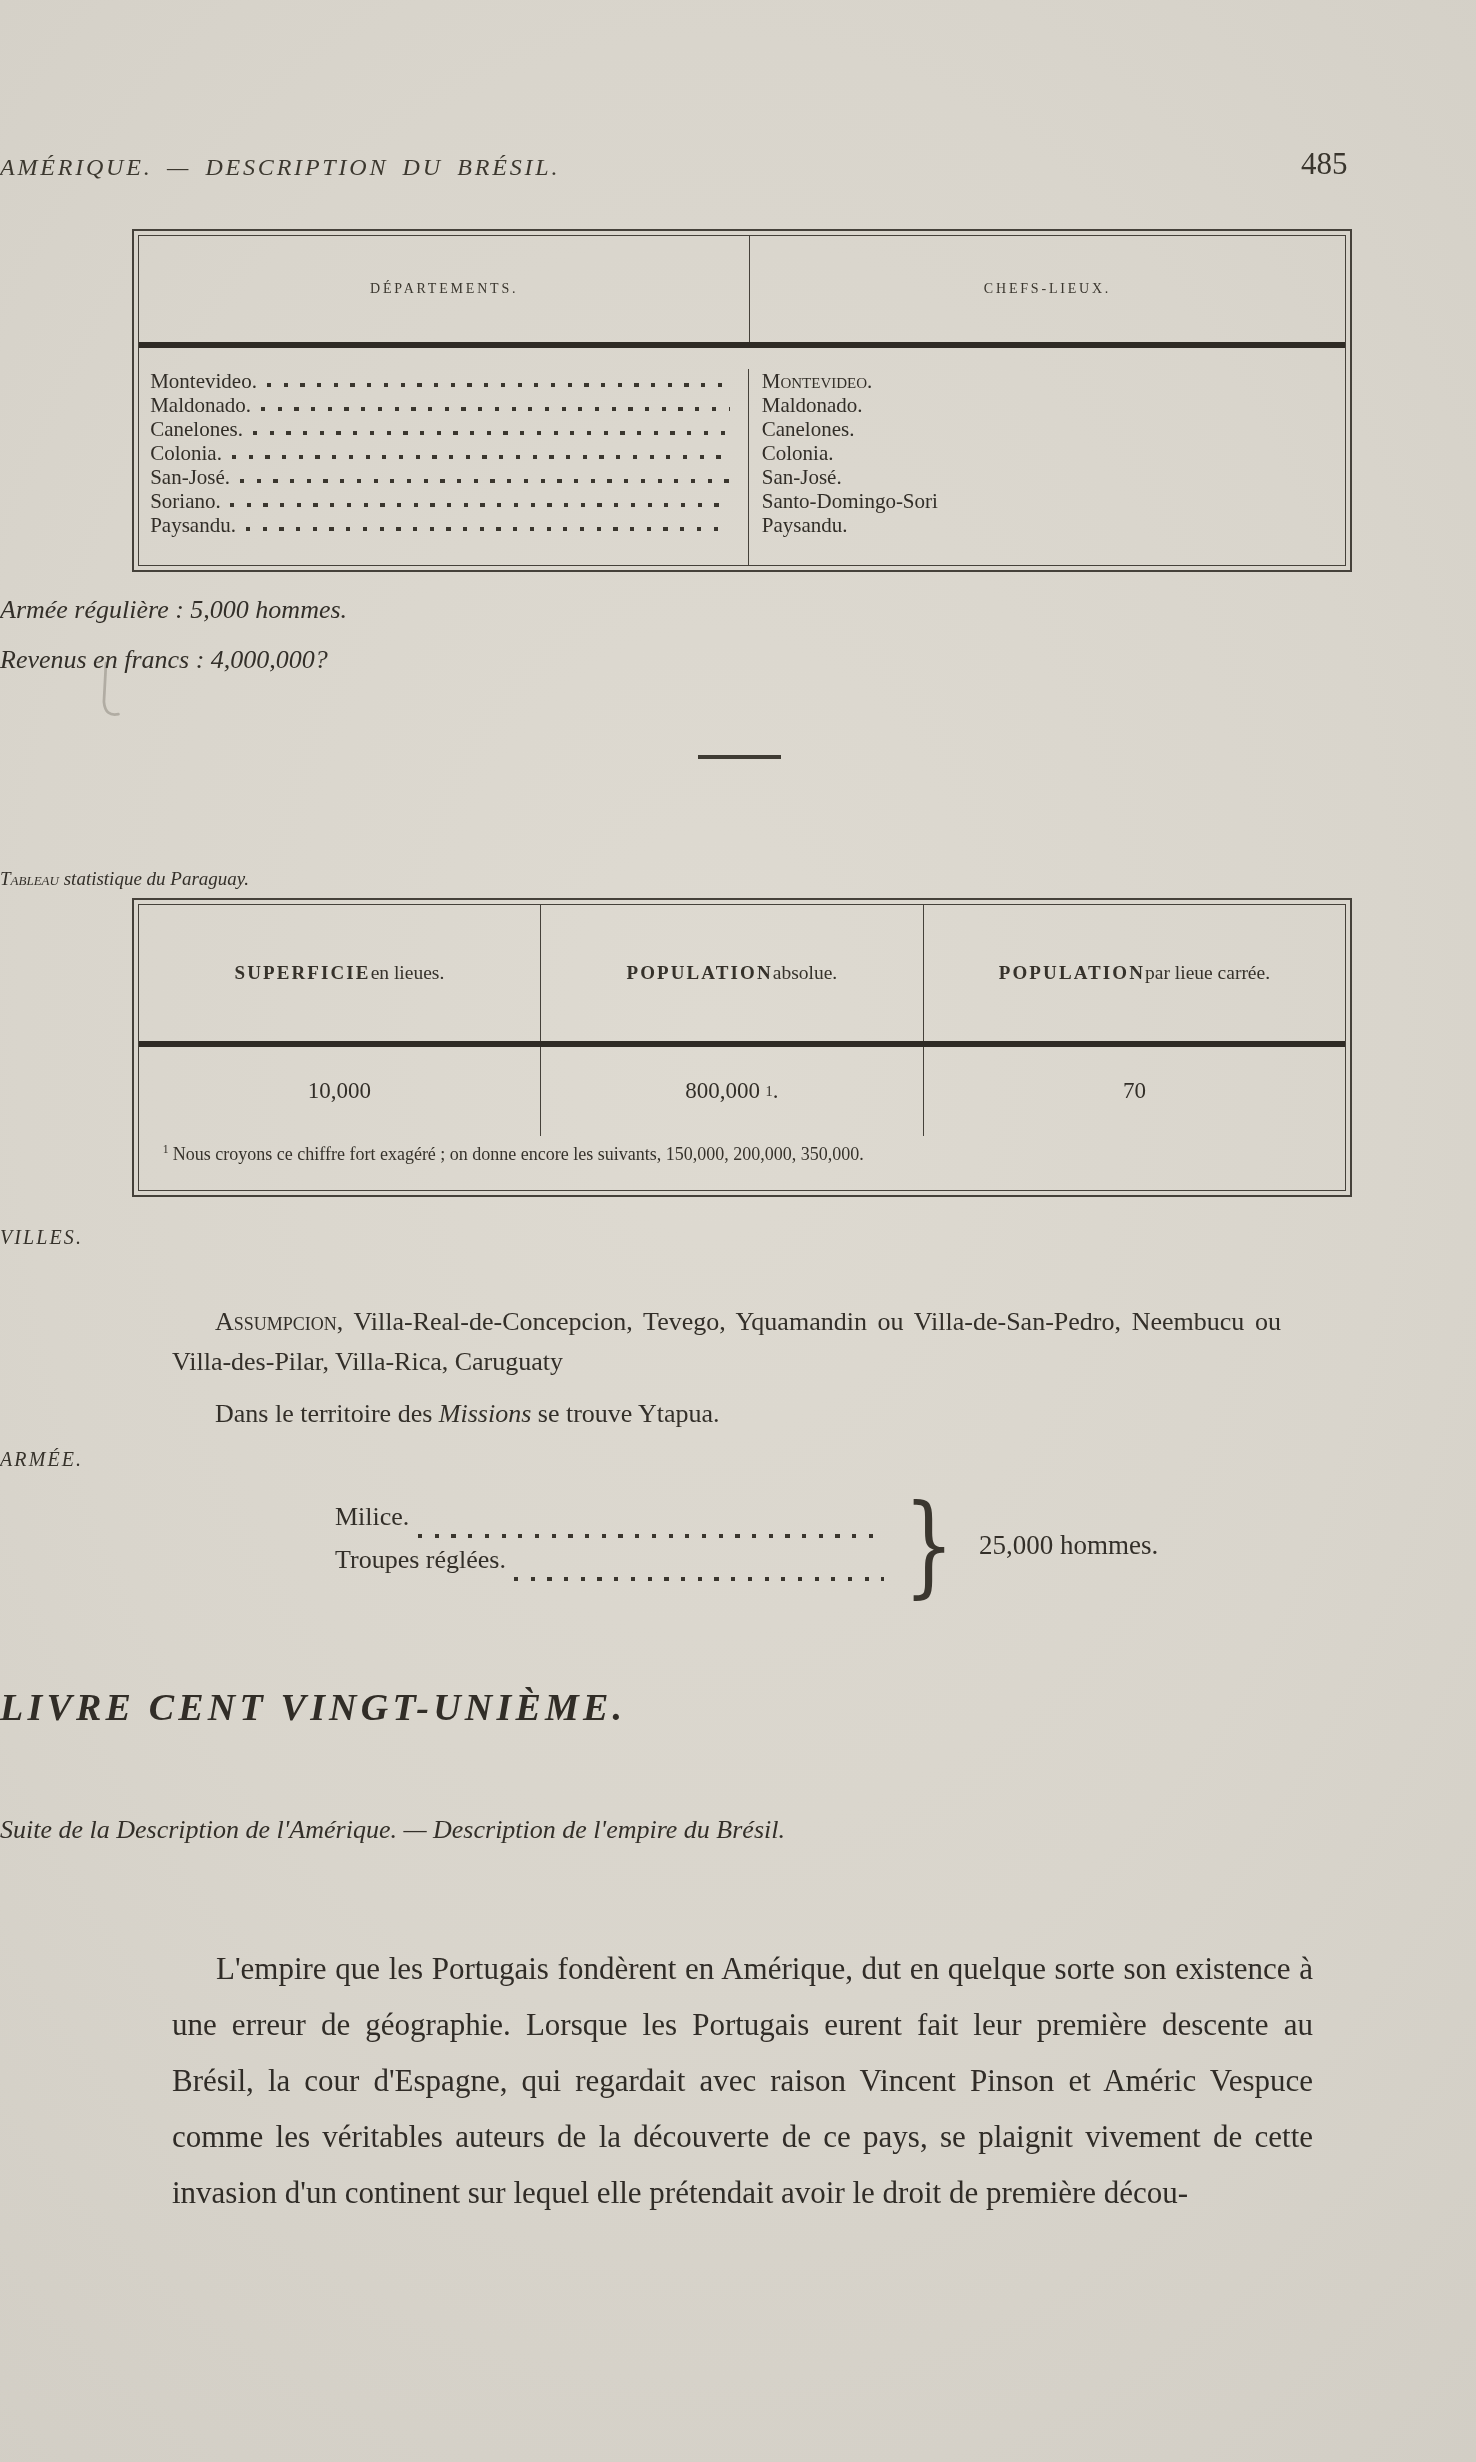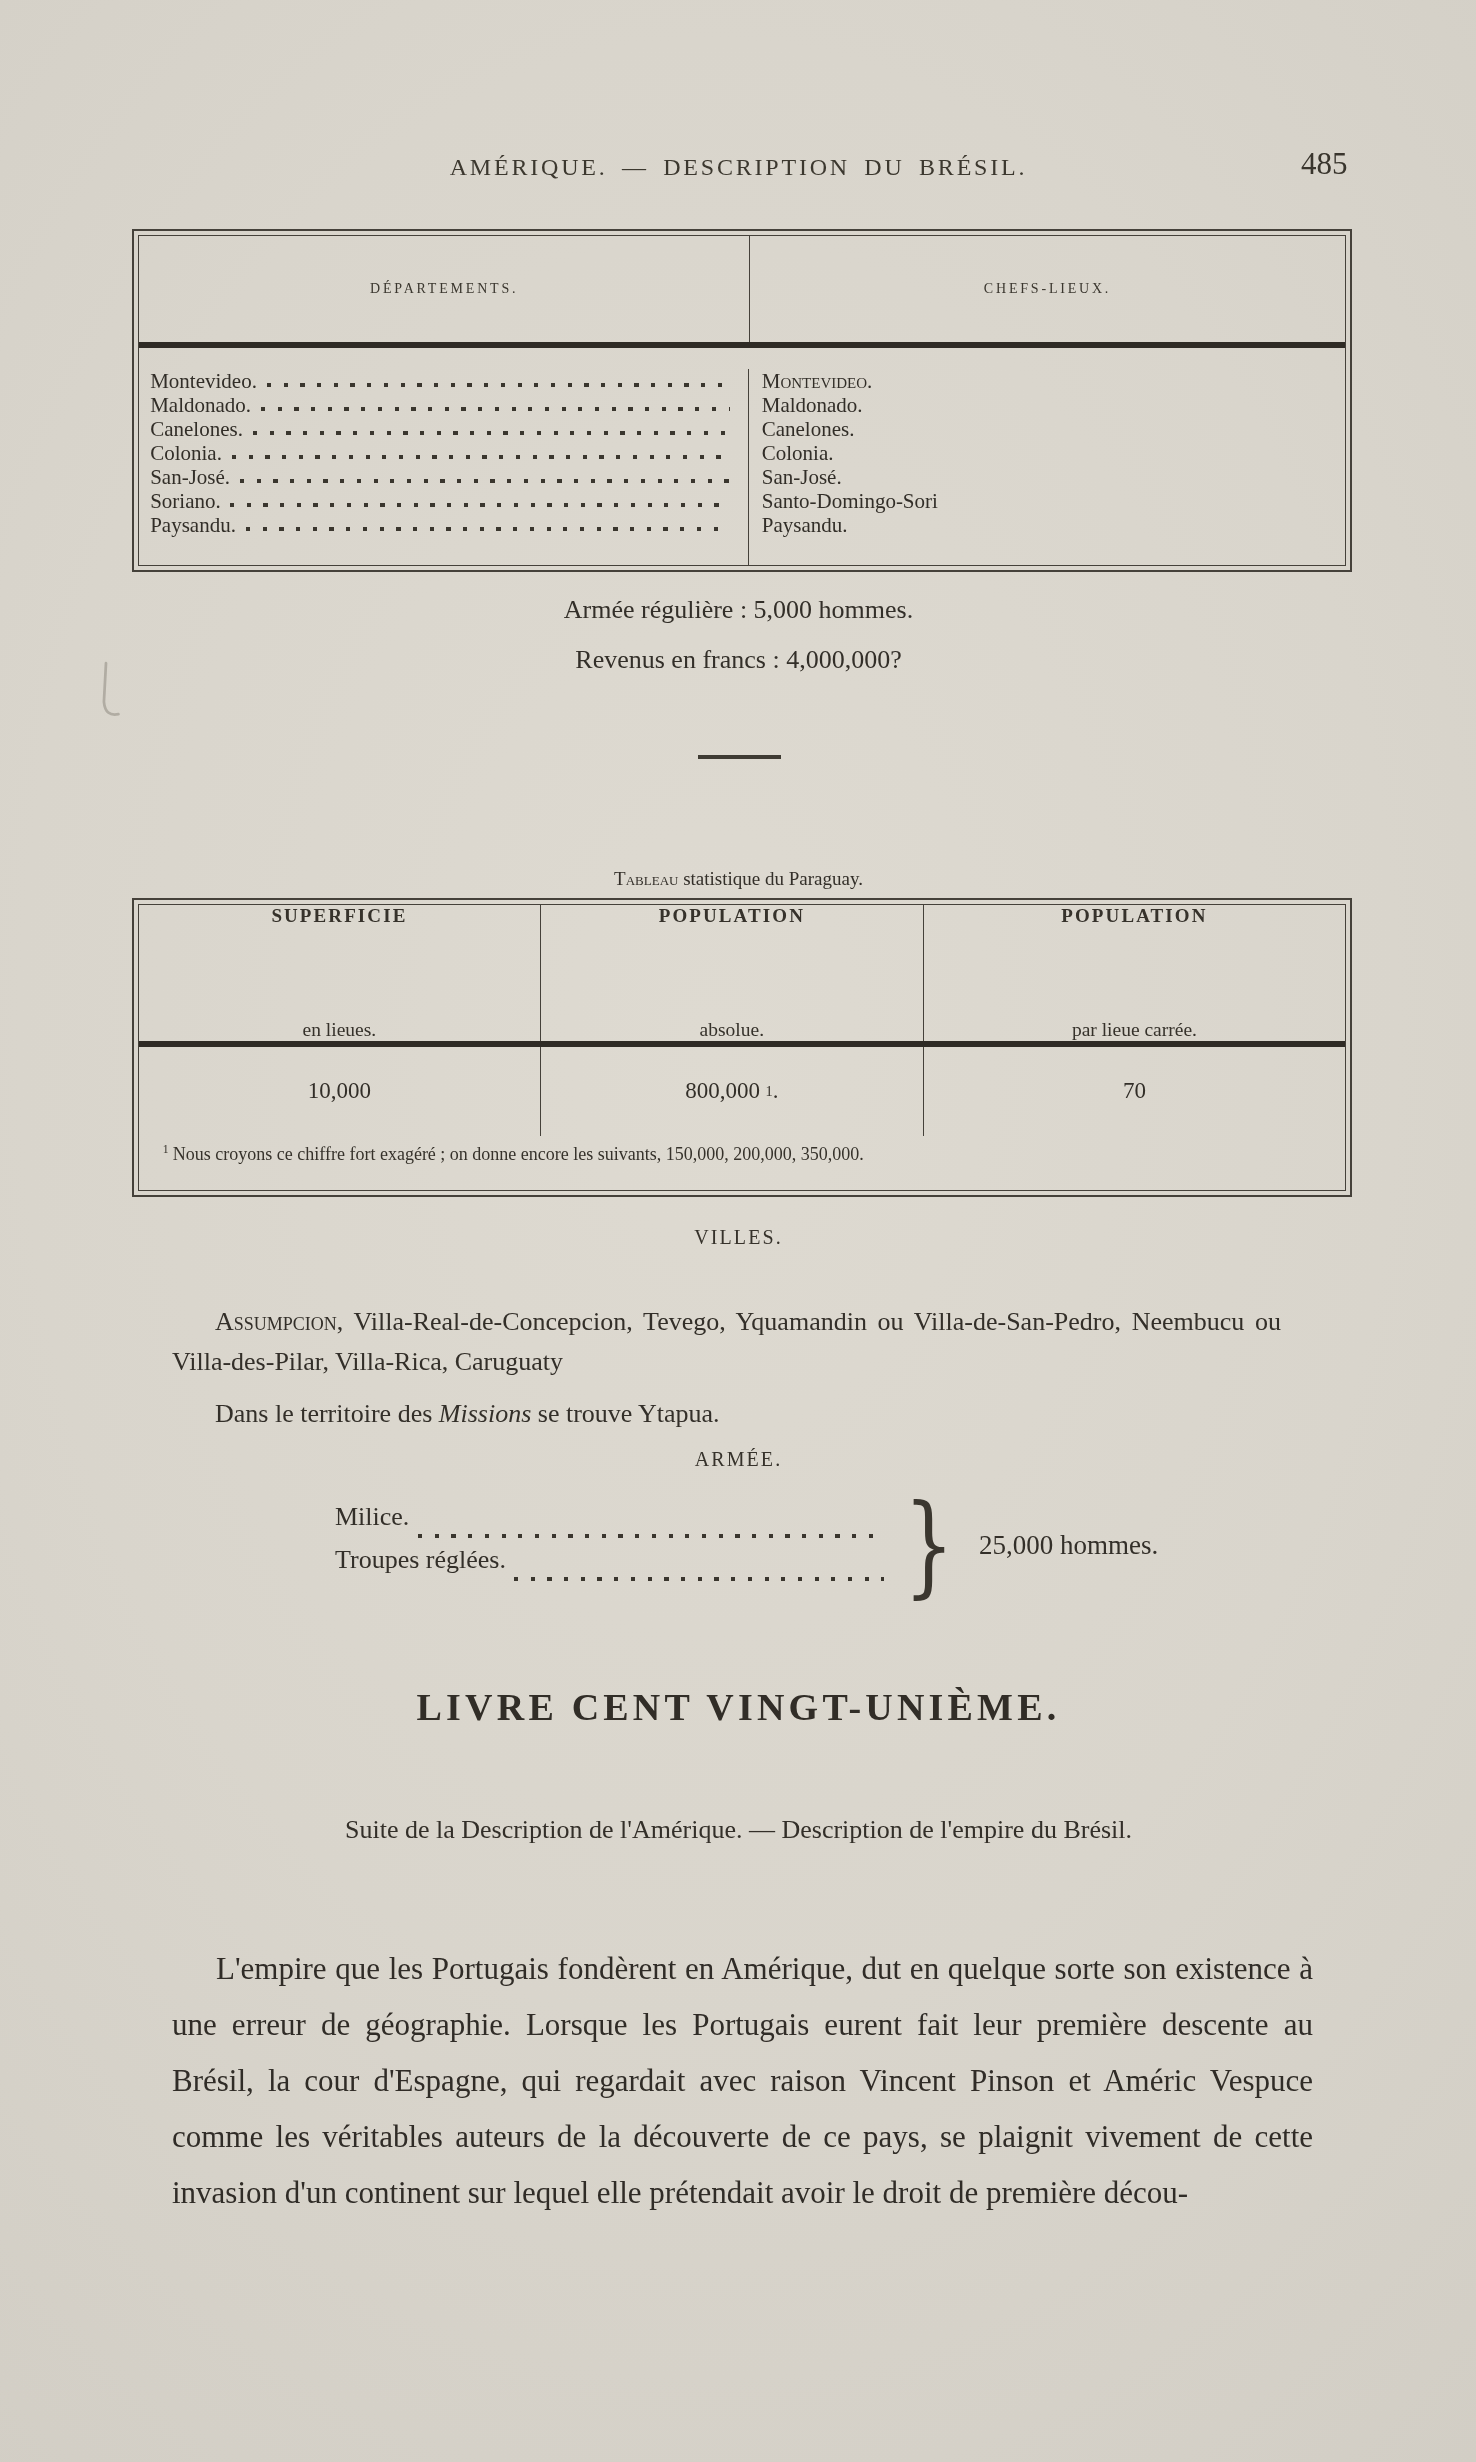--- a/index.html
+++ b/index.html
@@ -5,21 +5,21 @@
   html,body{margin:0;padding:0;background:#c9c5bc;}
   .page{
     position:relative;
     width:1477px;height:2462px;
     background:
       radial-gradient(ellipse 1251px 1807px at 48% 42%, #dedad1 0%, #d9d5cc 55%, #d2cec5 100%);
     font-family:"Liberation Serif","DejaVu Serif",serif;
     color:#35312b;
     overflow:hidden;
   }
-  .center{position:absolute;left:0;width:100%;text-align:center;}
+  .center{position:absolute;left:0;width:100%;font-style:italic;}
 
   
   .running-head{top:154px;font-size:24px;letter-spacing:2.8px;word-spacing:5.6px;color:#3c382f;}
   .folio{position:absolute;top:146px;left:1270px;font-size:31px;color:#39352d;margin-left:31px;}
 
   
   .frame-outer{position:absolute;border:2.1px solid #45413a;padding:4.2px;background:transparent;}
   .frame-inner{border:1.4px solid #45413a;height:100%;box-sizing:border-box;display:flex;flex-direction:column;}
 
   
@@ -42,21 +42,21 @@
   
   .stat-line-1{top:595px;font-size:26px;color:#332f29;}
   .stat-line-2{top:645px;font-size:26px;color:#332f29;}
   .small-hr{position:absolute;top:755px;left:698px;width:83px;height:3.5px;background:#3f3b33;}
 
   .tableau-title{top:868px;font-size:19px;color:#332f29;}
 
   
   .stat-table{left:132px;top:898px;width:1220px;height:299px;box-sizing:border-box;}
   .stat-head{display:flex;flex:0 0 136px;}
-  .stat-hcell{display:flex;flex-direction:column;align-items:center;justify-content:space-between;box-sizing:border-box;}
+  .stat-hcell{display:flex;flex-direction:row;align-items:center;justify-content:center;box-sizing:border-box;}
   .stat-hcell.s1{width:33.3%;border-right:1.4px solid #45413a;}
   .stat-hcell.s2{width:31.8%;border-right:1.4px solid #45413a;}
   .stat-hcell.s3{flex:1;}
   .stat-h1{font-size:19px;font-weight:700;letter-spacing:2.1px;color:#36322b;}
   .stat-h2{font-size:19.5px;color:#36322b;}
   .stat-vals{display:flex;flex:0 0 89px;font-size:23px;color:#322e28;}
   .stat-vcell{display:flex;align-items:center;justify-content:center;box-sizing:border-box;}
   .stat-vcell.s1{width:33.3%;border-right:1.4px solid #45413a;}
   .stat-vcell.s2{width:31.8%;border-right:1.4px solid #45413a;}
   .stat-vcell.s3{flex:1;}

